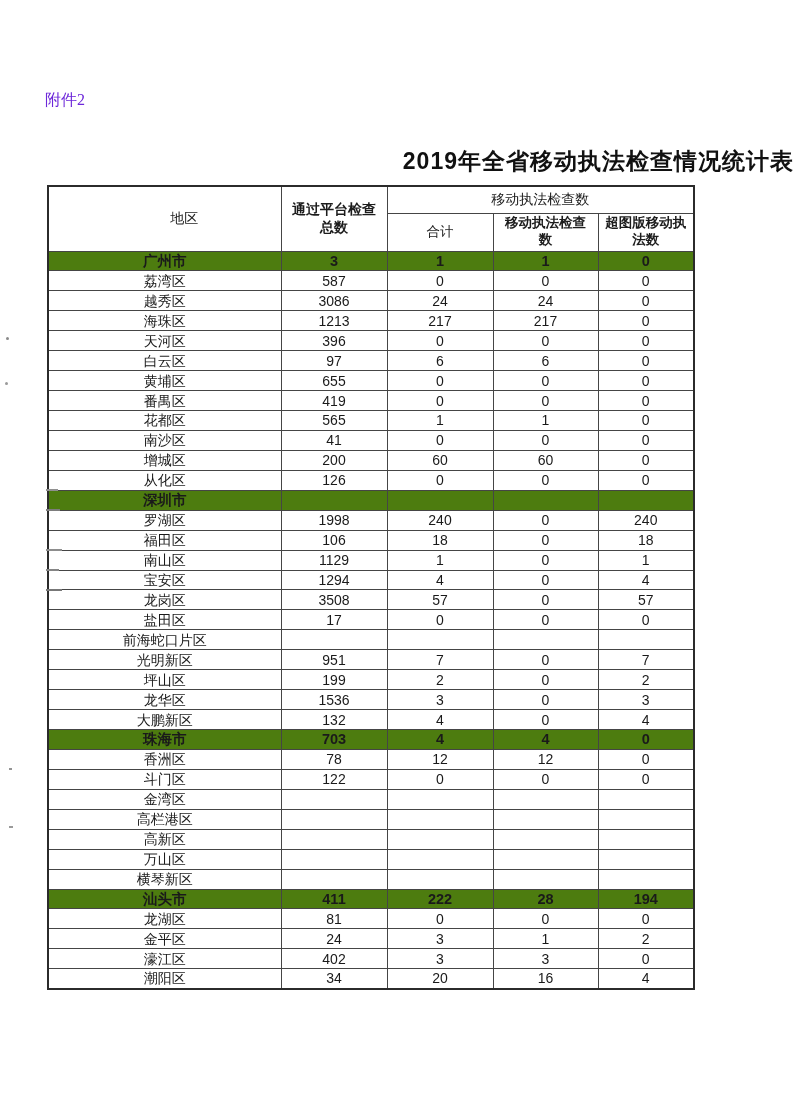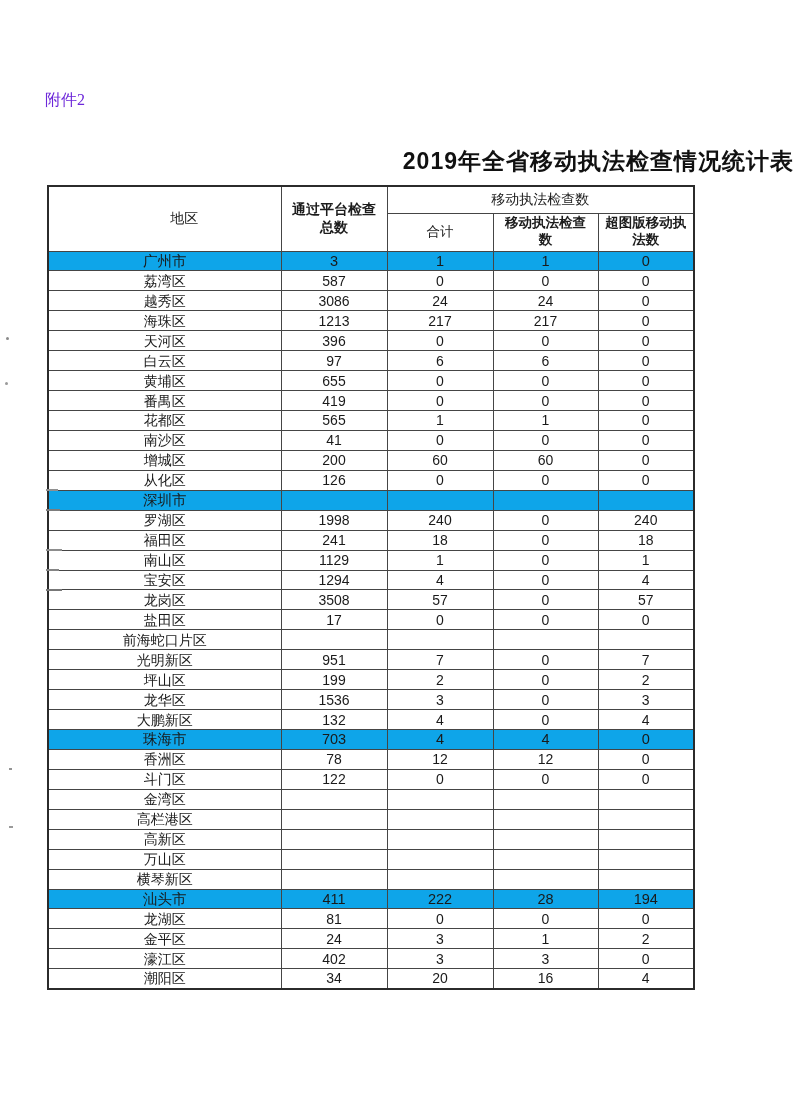--- a/index.html
+++ b/index.html
@@ -47,22 +47,22 @@
     font-weight:bold;
   }
   .stat-table th.th-region { font-size:14.5px;padding-left:43px; }
   .stat-table tbody td {
     height:19.95px;
     font-size:14px;
     line-height:1;
     color:#1a1a1a;
   }
   tr.city-row td {
-    background:#0ea5e9;
-    font-weight:normal;
+    background:#4d7c0f;
+    font-weight:bold;
     font-size:14.5px;
   }
   tr.district-row td { background:#ffffff; }
   
   .artifact { position:absolute; background:#8a8a8a; }
   .a-dot1 { left:6px;  top:337px; width:3px;  height:3px; border-radius:50%; }
   .a-dot2 { left:5px;  top:382px; width:3px;  height:3px; border-radius:50%; background:#9a9a9a; }
   .a-dot3 { left:9px;  top:768px; width:3px;  height:2px; background:#949494; }
   .a-dot4 { left:9px;  top:826px; width:4px;  height:2px; background:#9a9a9a; }
   .a-dash1 { left:46px; top:509px; width:14px; height:2px; background:#7d7d7d; }
@@ -192,21 +192,21 @@
       </tr>
       <tr class="district-row">
         <td>罗湖区</td>
         <td>1998</td>
         <td>240</td>
         <td>0</td>
         <td>240</td>
       </tr>
       <tr class="district-row">
         <td>福田区</td>
-        <td>241</td>
+        <td>106</td>
         <td>18</td>
         <td>0</td>
         <td>18</td>
       </tr>
       <tr class="district-row">
         <td>南山区</td>
         <td>1129</td>
         <td>1</td>
         <td>0</td>
         <td>1</td>

